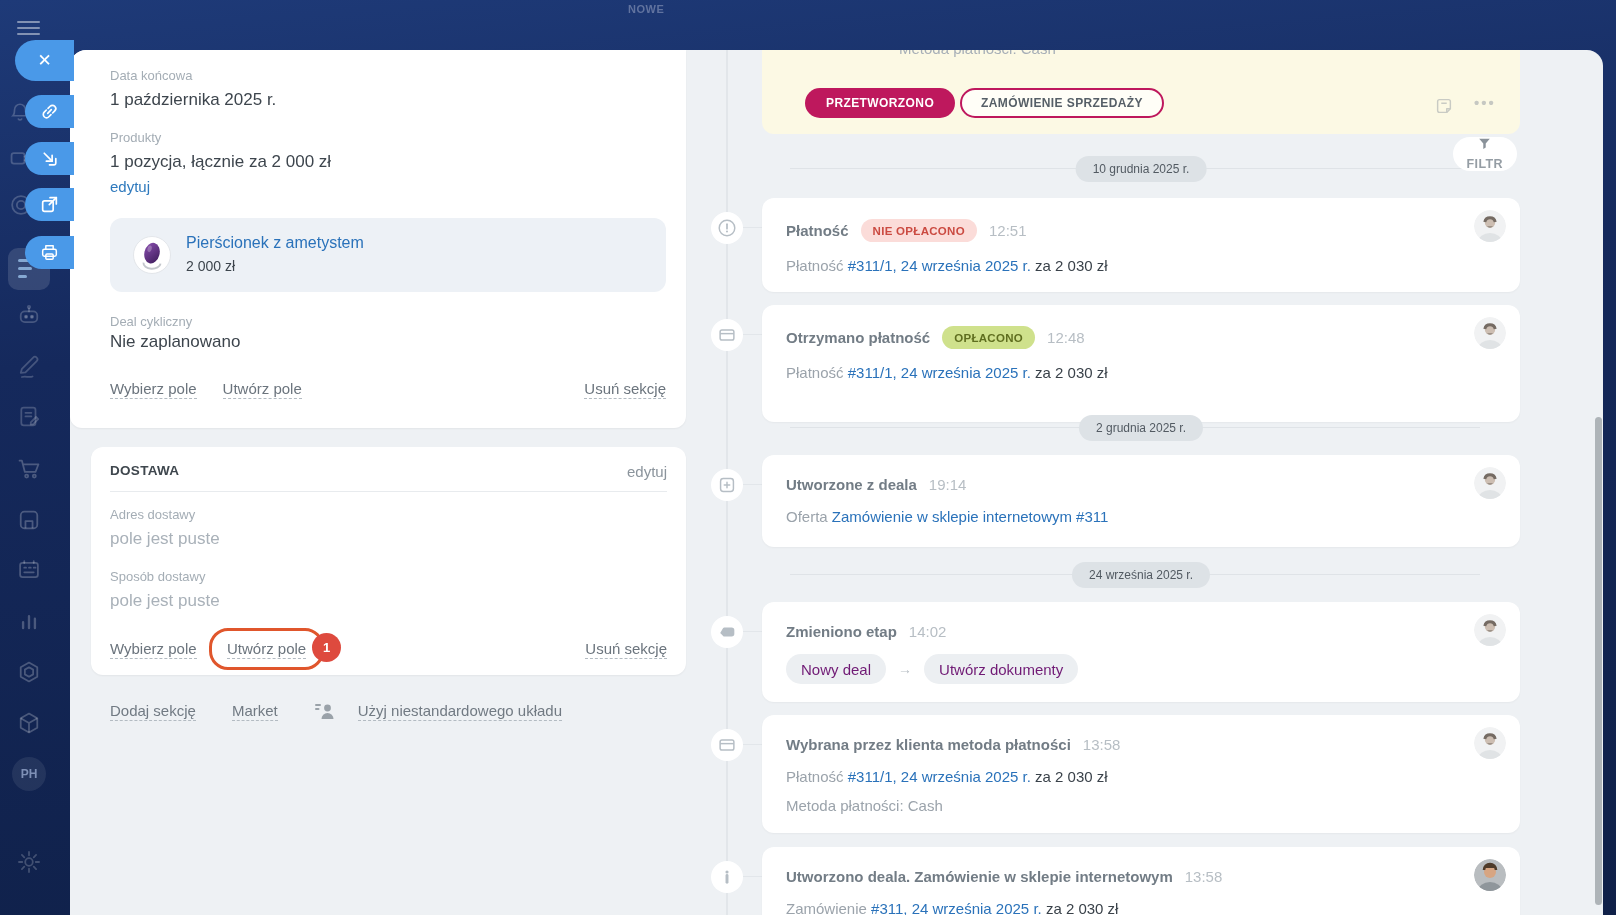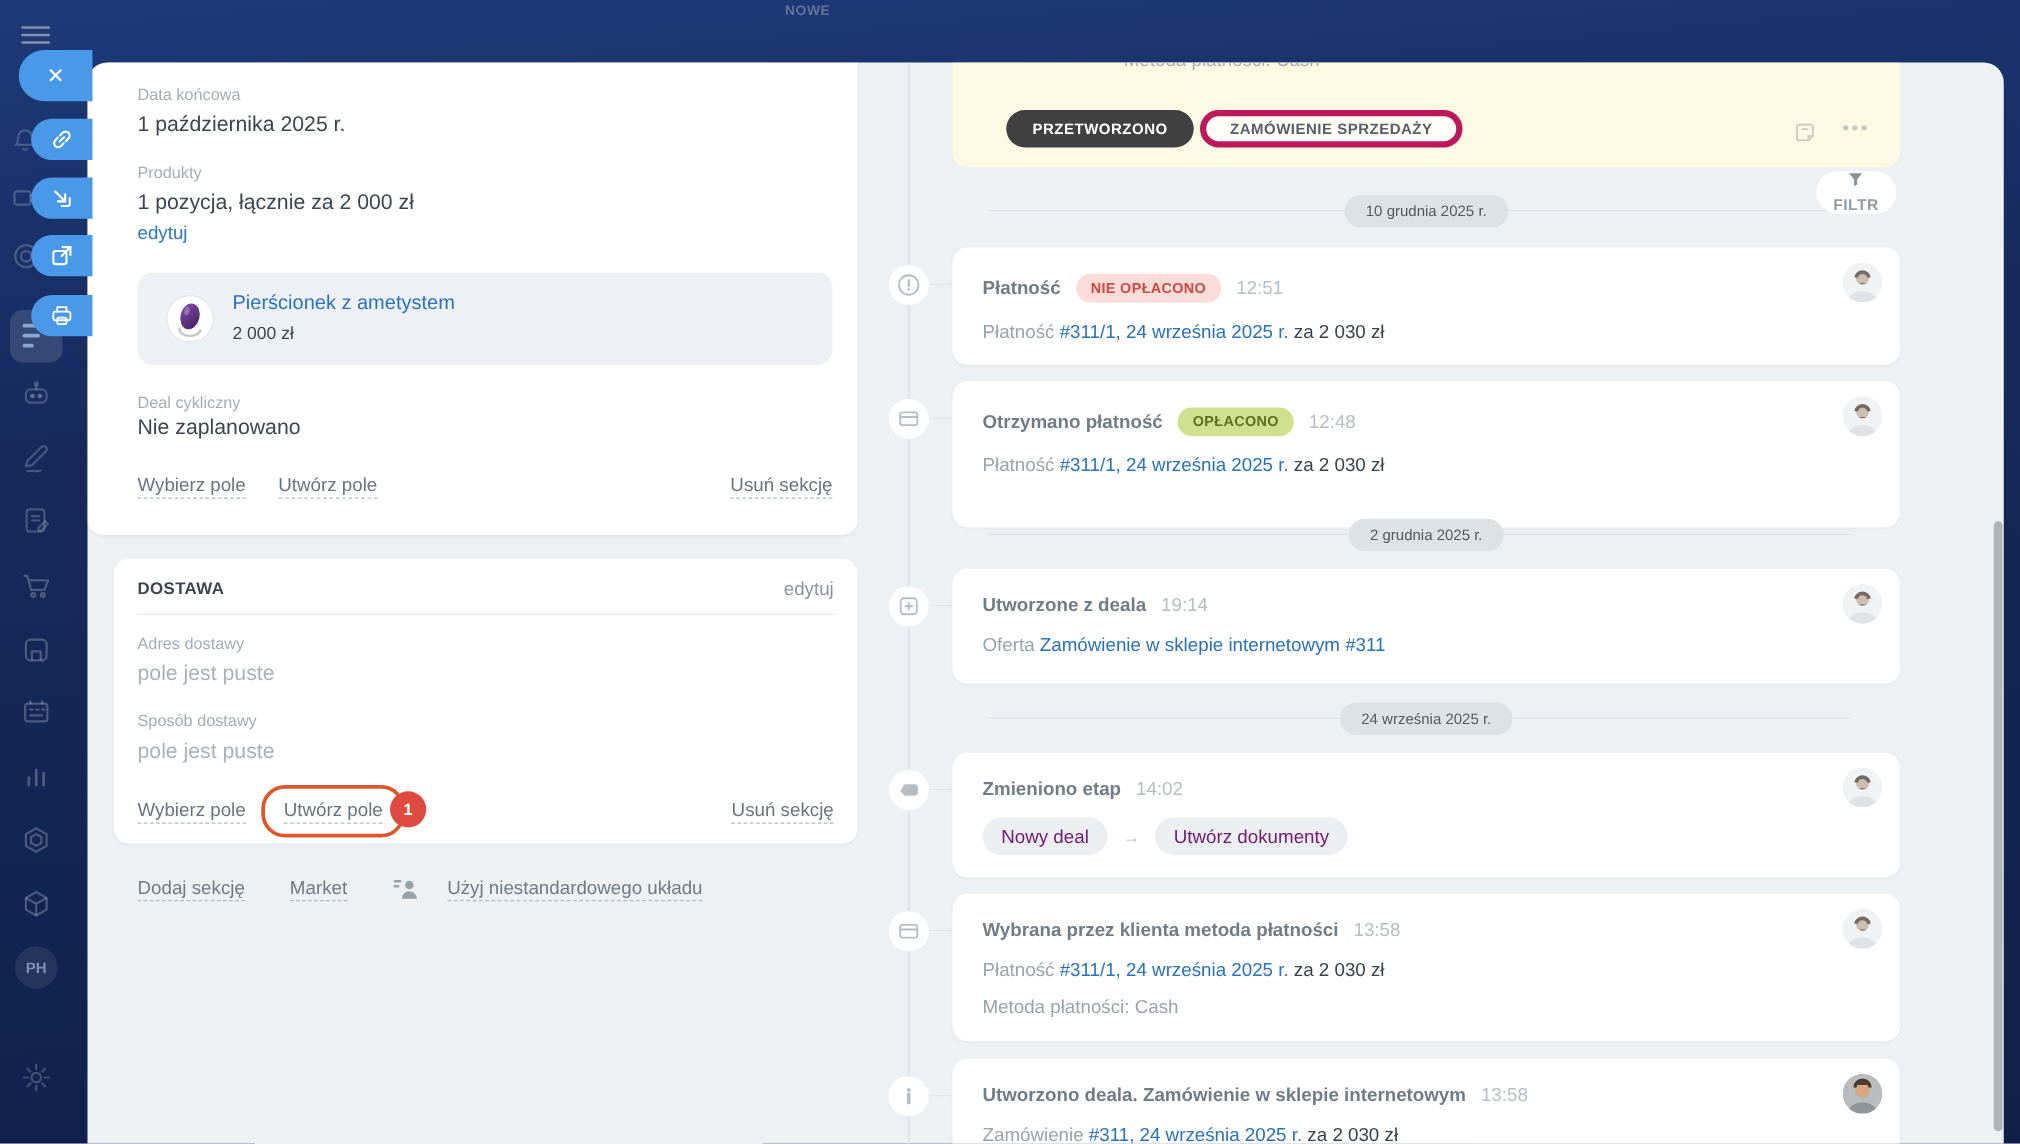--- a/index.html
+++ b/index.html
@@ -64,24 +64,24 @@
   .footer-row .dlink { color:#717a83; }
   .ppl-ic { width:22px; height:20px; margin-right:-14px; }
 
   
   .timeline { position:absolute; left:692px; top:0; width:758px; height:900px; }
   .rail { position:absolute; left:-36px; top:0; width:2px; height:900px; background:#e2e6ea; }
   .pinned { position:absolute; left:0; top:0; width:758px; height:84px; background:#fcf9e4;
             border-radius:0 0 12px 12px; overflow:hidden; }
   .pinned-note { position:absolute; left:137px; top:-10px; font-size:15px; color:#a7afb7; }
   .badge-cyan { position:absolute; left:43px; top:38px; height:30px; padding:0 21px; border-radius:15px;
-                background:#404040; color:#fff; font-size:12px; font-weight:bold; letter-spacing:.4px;
+                background:#be185d; color:#fff; font-size:12px; font-weight:bold; letter-spacing:.4px;
                 display:flex; align-items:center; cursor:pointer; }
   .badge-outline { position:absolute; left:198px; top:38px; height:30px; padding:0 19px; border-radius:15px;
-                   background:#fffef7; border:5px solid #be185d; color:#565f67; font-size:12px; font-weight:bold;
+                   background:#fffef7; border:2px solid #be185d; color:#565f67; font-size:12px; font-weight:bold;
                    letter-spacing:.4px; display:flex; align-items:center; cursor:pointer; }
   .note-ic { position:absolute; left:672px; top:46px; width:20px; height:20px; cursor:pointer; }
   .more-dots { position:absolute; left:712px; top:44px; color:#c6c8c2; font-size:15px; letter-spacing:2px;
                font-weight:bold; cursor:pointer; }
 
   .divider { position:absolute; left:0; width:758px; height:30px; }
   .divider .dline { position:absolute; left:28px; right:40px; top:14px; height:1px; background:#dfe3e7; }
   .date-pill { position:absolute; left:50%; transform:translateX(-50%); top:2px; height:26px; padding:0 17px;
                background:#dde2e6; border-radius:13px; color:#525a62; font-size:12px;
                display:flex; align-items:center; white-space:nowrap; }

